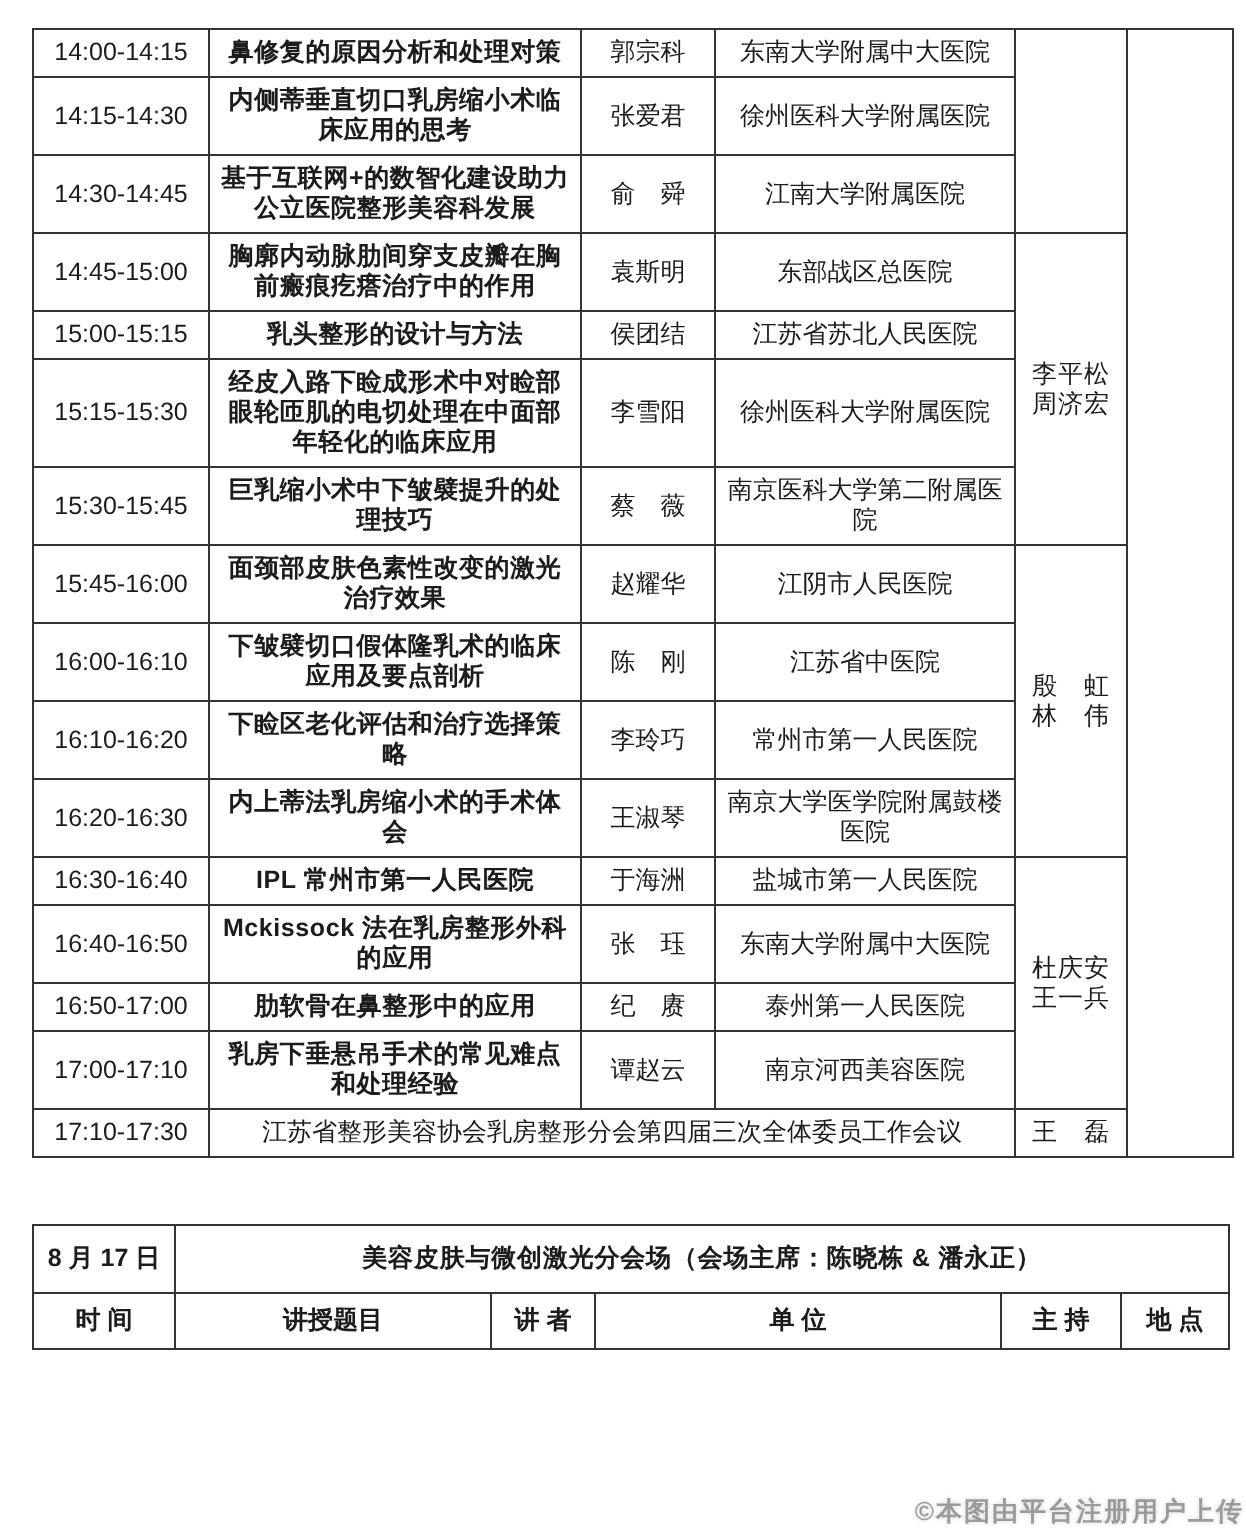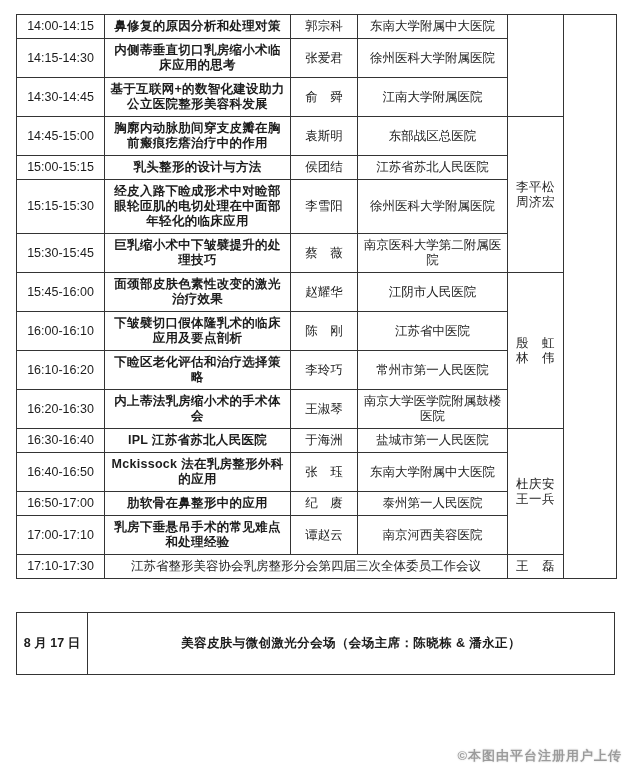--- a/index.html
+++ b/index.html
@@ -16,21 +16,21 @@
     text-align:center;vertical-align:middle;
     padding:4px 4px;
     word-break:break-all;
   }
   .time{font-size:12px;letter-spacing:0;white-space:nowrap;padding:4px 2px;}
   .title-cell{text-align:left;padding:4px 6px;letter-spacing:0.3px;font-weight:bold;}
   .mod{white-space:pre-line;letter-spacing:0.5px;}
   .center-cell{text-align:center;}
   .sub{width:598px;margin:33px 0 0 16px;}
   .sub td,.sub th{font-weight:bold;}
-  .sub .session-title{letter-spacing:0.4px;padding:23px 4px;}
+  .sub .session-title{letter-spacing:0.4px;padding:9px 4px;}
   .sub .date-cell{padding:9px 2px;white-space:nowrap;}
   .sub th{padding:6px 2px;}
   .sub .data-title{font-weight:normal;padding:4px 6px;}
   .sub .data-time{font-weight:normal;}
   .sub .data-mod{font-weight:normal;}
   .sub .data-loc{font-weight:normal;}
   .watermark{
     position:absolute;right:1px;bottom:1px;
     font-size:13px;font-weight:bold;letter-spacing:1px;
     color:#9b9b9b;
@@ -120,21 +120,21 @@
         <td>常州市第一人民医院</td>
       </tr>
       <tr>
         <td class="time">16:20-16:30</td>
         <td class="title-cell">内上蒂法乳房缩小术的手术体会</td>
         <td>王淑琴</td>
         <td>南京大学医学院附属鼓楼医院</td>
       </tr>
       <tr>
         <td class="time">16:30-16:40</td>
-        <td class="title-cell">IPL 江苏省苏北人民医院</td>
+        <td class="title-cell">IPL 常州市第一人民医院</td>
         <td>于海洲</td>
         <td>盐城市第一人民医院</td>
         <td class="mod" rowspan="4">杜庆安
 王一兵</td>
       </tr>
       <tr>
         <td class="time">16:40-16:50</td>
         <td class="title-cell">Mckissock 法在乳房整形外科的应用</td>
         <td>张　珏</td>
         <td>东南大学附属中大医院</td>
@@ -166,17 +166,25 @@
         <col style="width:52px">
       <col style="width:203px">
         <col style="width:60px">
         <col style="width:54px">
     </colgroup>
     <tbody>
       <tr>
         <td class="date-cell">8 月 17 日</td>
         <td class="session-title" colspan="5">美容皮肤与微创激光分会场（会场主席：陈晓栋 &amp; 潘永正）</td>
       </tr>
+      <tr>
+        <th>时 间</th>
+        <th>讲授题目</th>
+        <th>讲 者</th>
+        <th>单 位</th>
+        <th>主 持</th>
+        <th>地 点</th>
+      </tr>
     </tbody>
   </table>
 
   <div class="watermark">©本图由平台注册用户上传</div>
 </div>
 
 </body></html>

